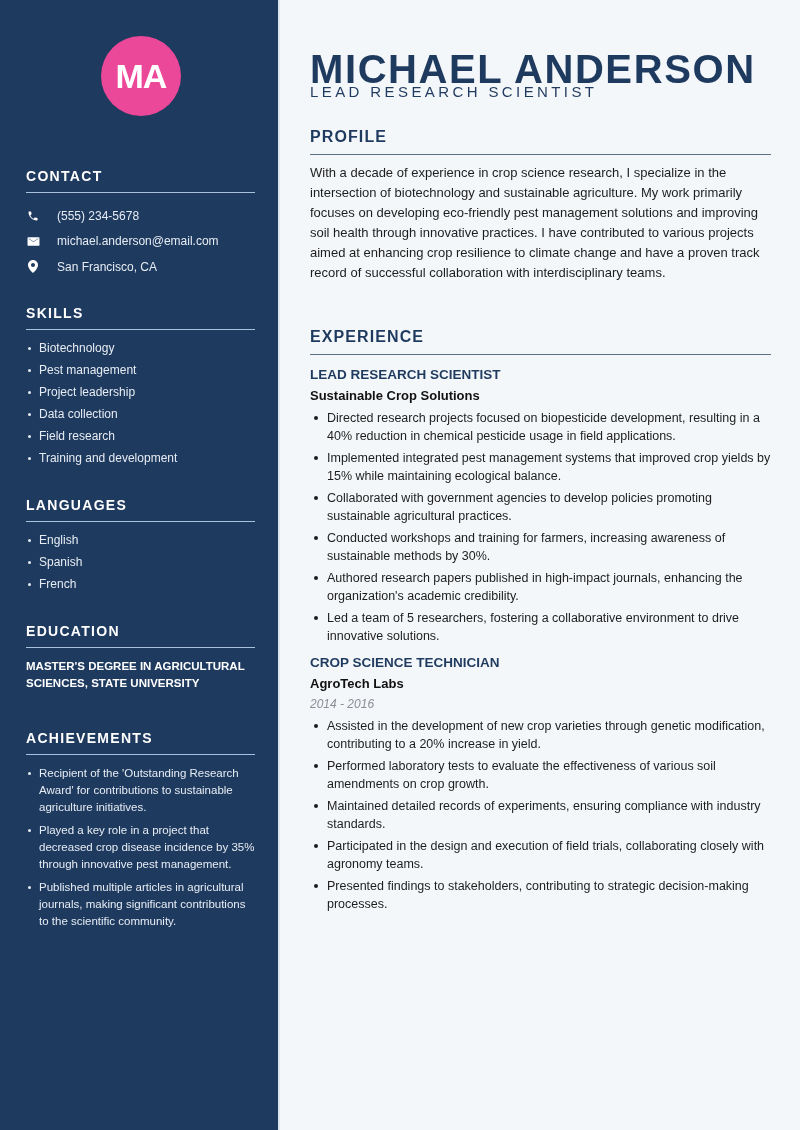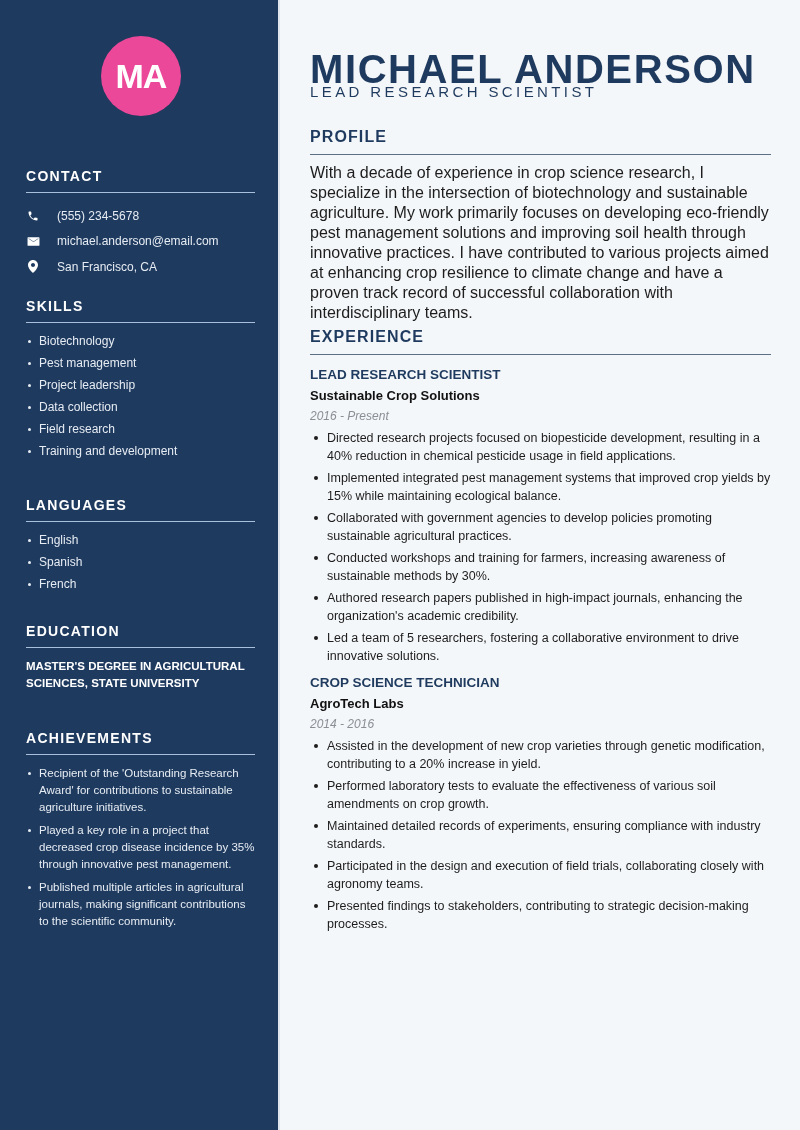--- a/index.html
+++ b/index.html
@@ -96,21 +96,21 @@
   .m-heading {
     font-size: 16px;
     font-weight: bold;
     letter-spacing: 1.1px;
     color: #1f3a5f;
     padding-bottom: 8px;
     border-bottom: 1.5px solid #5d6f84;
   }
   .profile-text {
     margin-top: 8px;
-    font-size: 16px;
+    font-size: 13px;
     line-height: 20px;
     color: #1d1d1d;
   }
   .job { margin-top: 12px; }
   .job-title {
     font-size: 13.5px;
     font-weight: bold;
     color: #1f3a5f;
   }
   .job-company {
@@ -172,21 +172,21 @@
         <span class="ic">
           <svg width="10" height="13" viewBox="0 0 20 26">
               <path fill="#ffffff" d="M10 0C4.5 0 0 4.5 0 10c0 7.5 10 16 10 16s10-8.5 10-16C20 4.5 15.5 0 10 0zm0 14c-2.2 0-4-1.8-4-4s1.8-4 4-4 4 1.8 4 4-1.8 4-4 4z"></path>
             </svg>
         </span>
         <span>San Francisco, CA</span>
       </li>
     </ul>
   </section>
 
-  <section class="sb-section" style="top:298px;">
+  <section class="sb-section" style="top:305px;">
     <h2 class="sb-heading">SKILLS</h2>
     <ul class="bullet-list">
       <li>Biotechnology</li>
       <li>Pest management</li>
       <li>Project leadership</li>
       <li>Data collection</li>
       <li>Field research</li>
       <li>Training and development</li>
     </ul>
   </section>
@@ -223,21 +223,20 @@
     <h2 class="m-heading">PROFILE</h2>
     <p class="profile-text">With a decade of experience in crop science research, I specialize in the intersection of biotechnology and sustainable agriculture. My work primarily focuses on developing eco-friendly pest management solutions and improving soil health through innovative practices. I have contributed to various projects aimed at enhancing crop resilience to climate change and have a proven track record of successful collaboration with interdisciplinary teams.</p>
   </section>
 
   <section class="m-section" style="top:328px;">
     <h2 class="m-heading">EXPERIENCE</h2>
 
     <div class="job">
       <div class="job-title">LEAD RESEARCH SCIENTIST</div>
       <div class="job-company">Sustainable Crop Solutions</div>
-      <div class="job-dates">2016 - Present</div>
       <ul class="job-bullets">
         <li>Directed research projects focused on biopesticide development, resulting in a 40% reduction in chemical pesticide usage in field applications.</li>
         <li>Implemented integrated pest management systems that improved crop yields by 15% while maintaining ecological balance.</li>
         <li>Collaborated with government agencies to develop policies promoting sustainable agricultural practices.</li>
         <li>Conducted workshops and training for farmers, increasing awareness of sustainable methods by 30%.</li>
         <li>Authored research papers published in high-impact journals, enhancing the organization's academic credibility.</li>
         <li>Led a team of 5 researchers, fostering a collaborative environment to drive innovative solutions.</li>
       </ul>
     </div>
 

